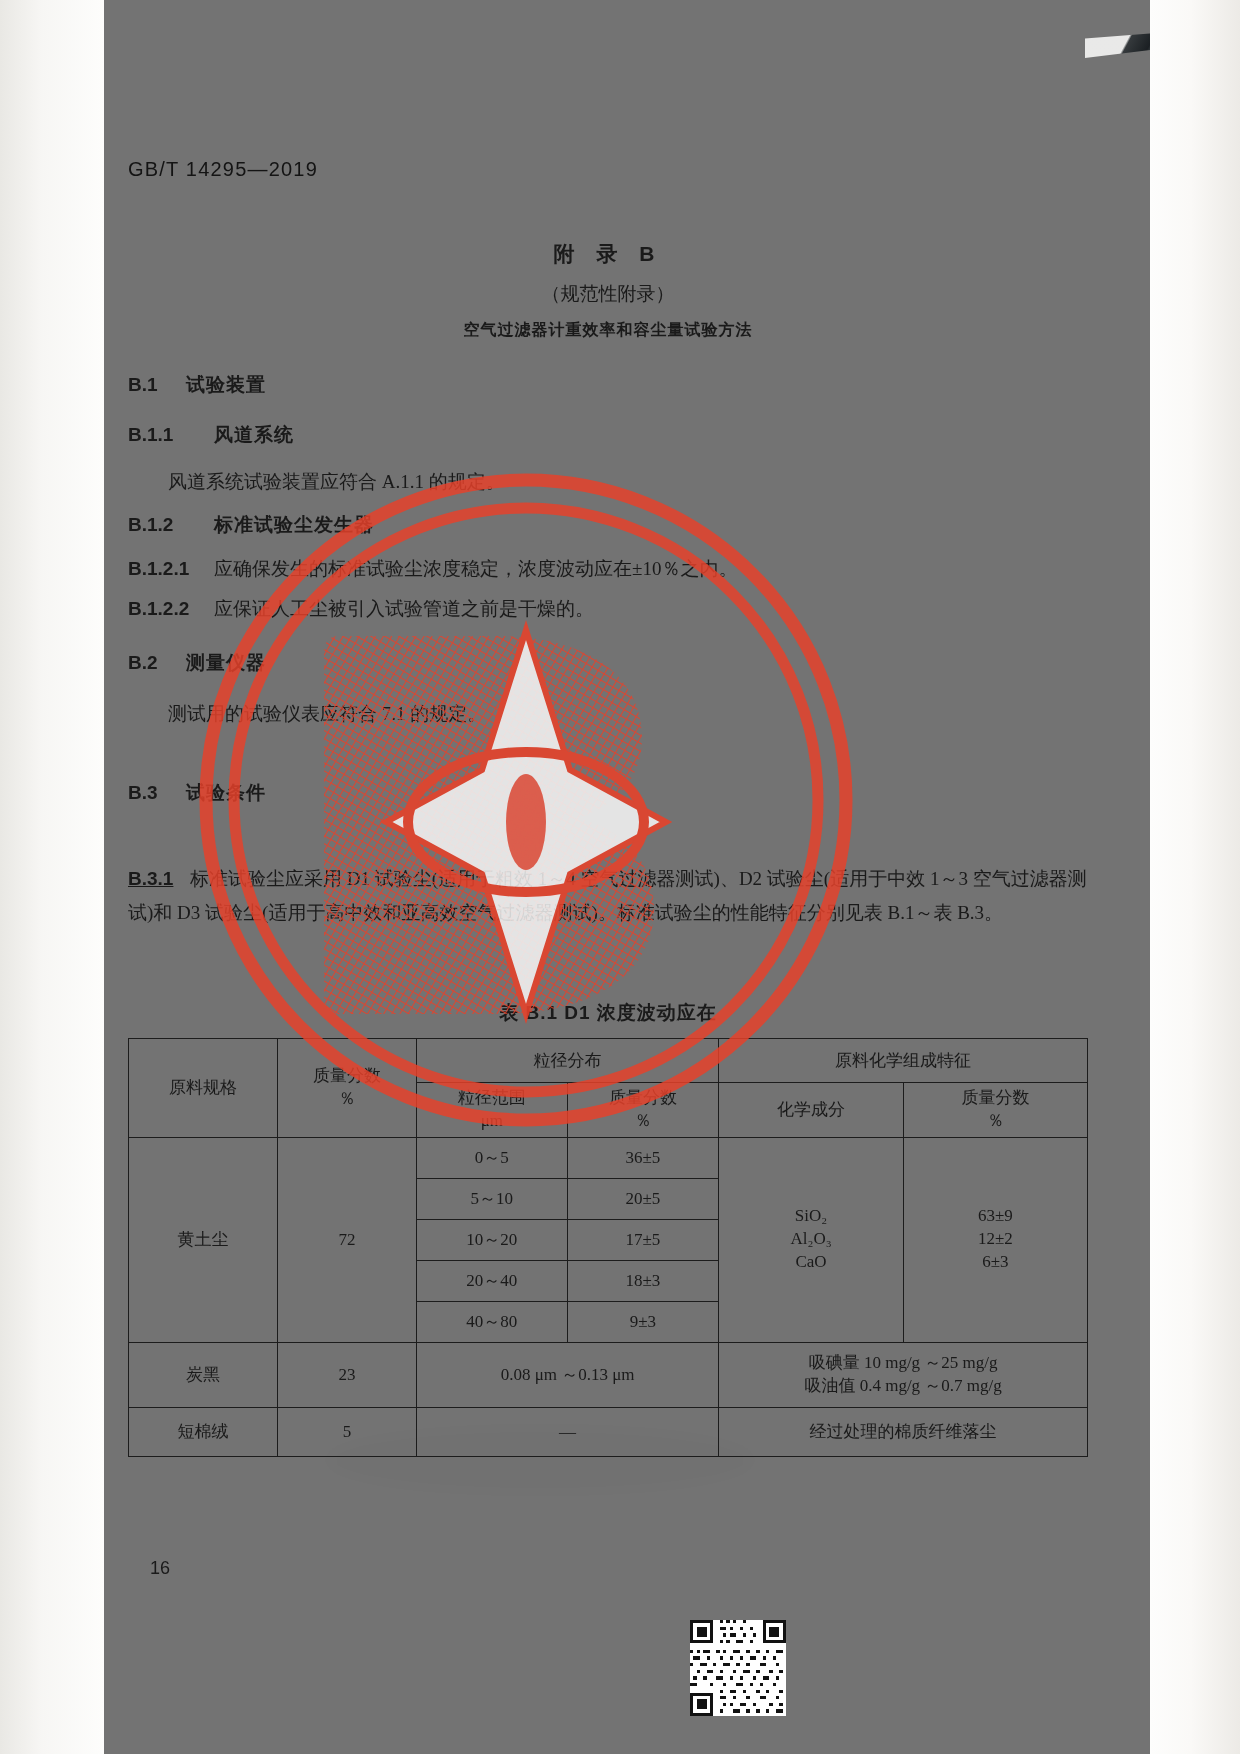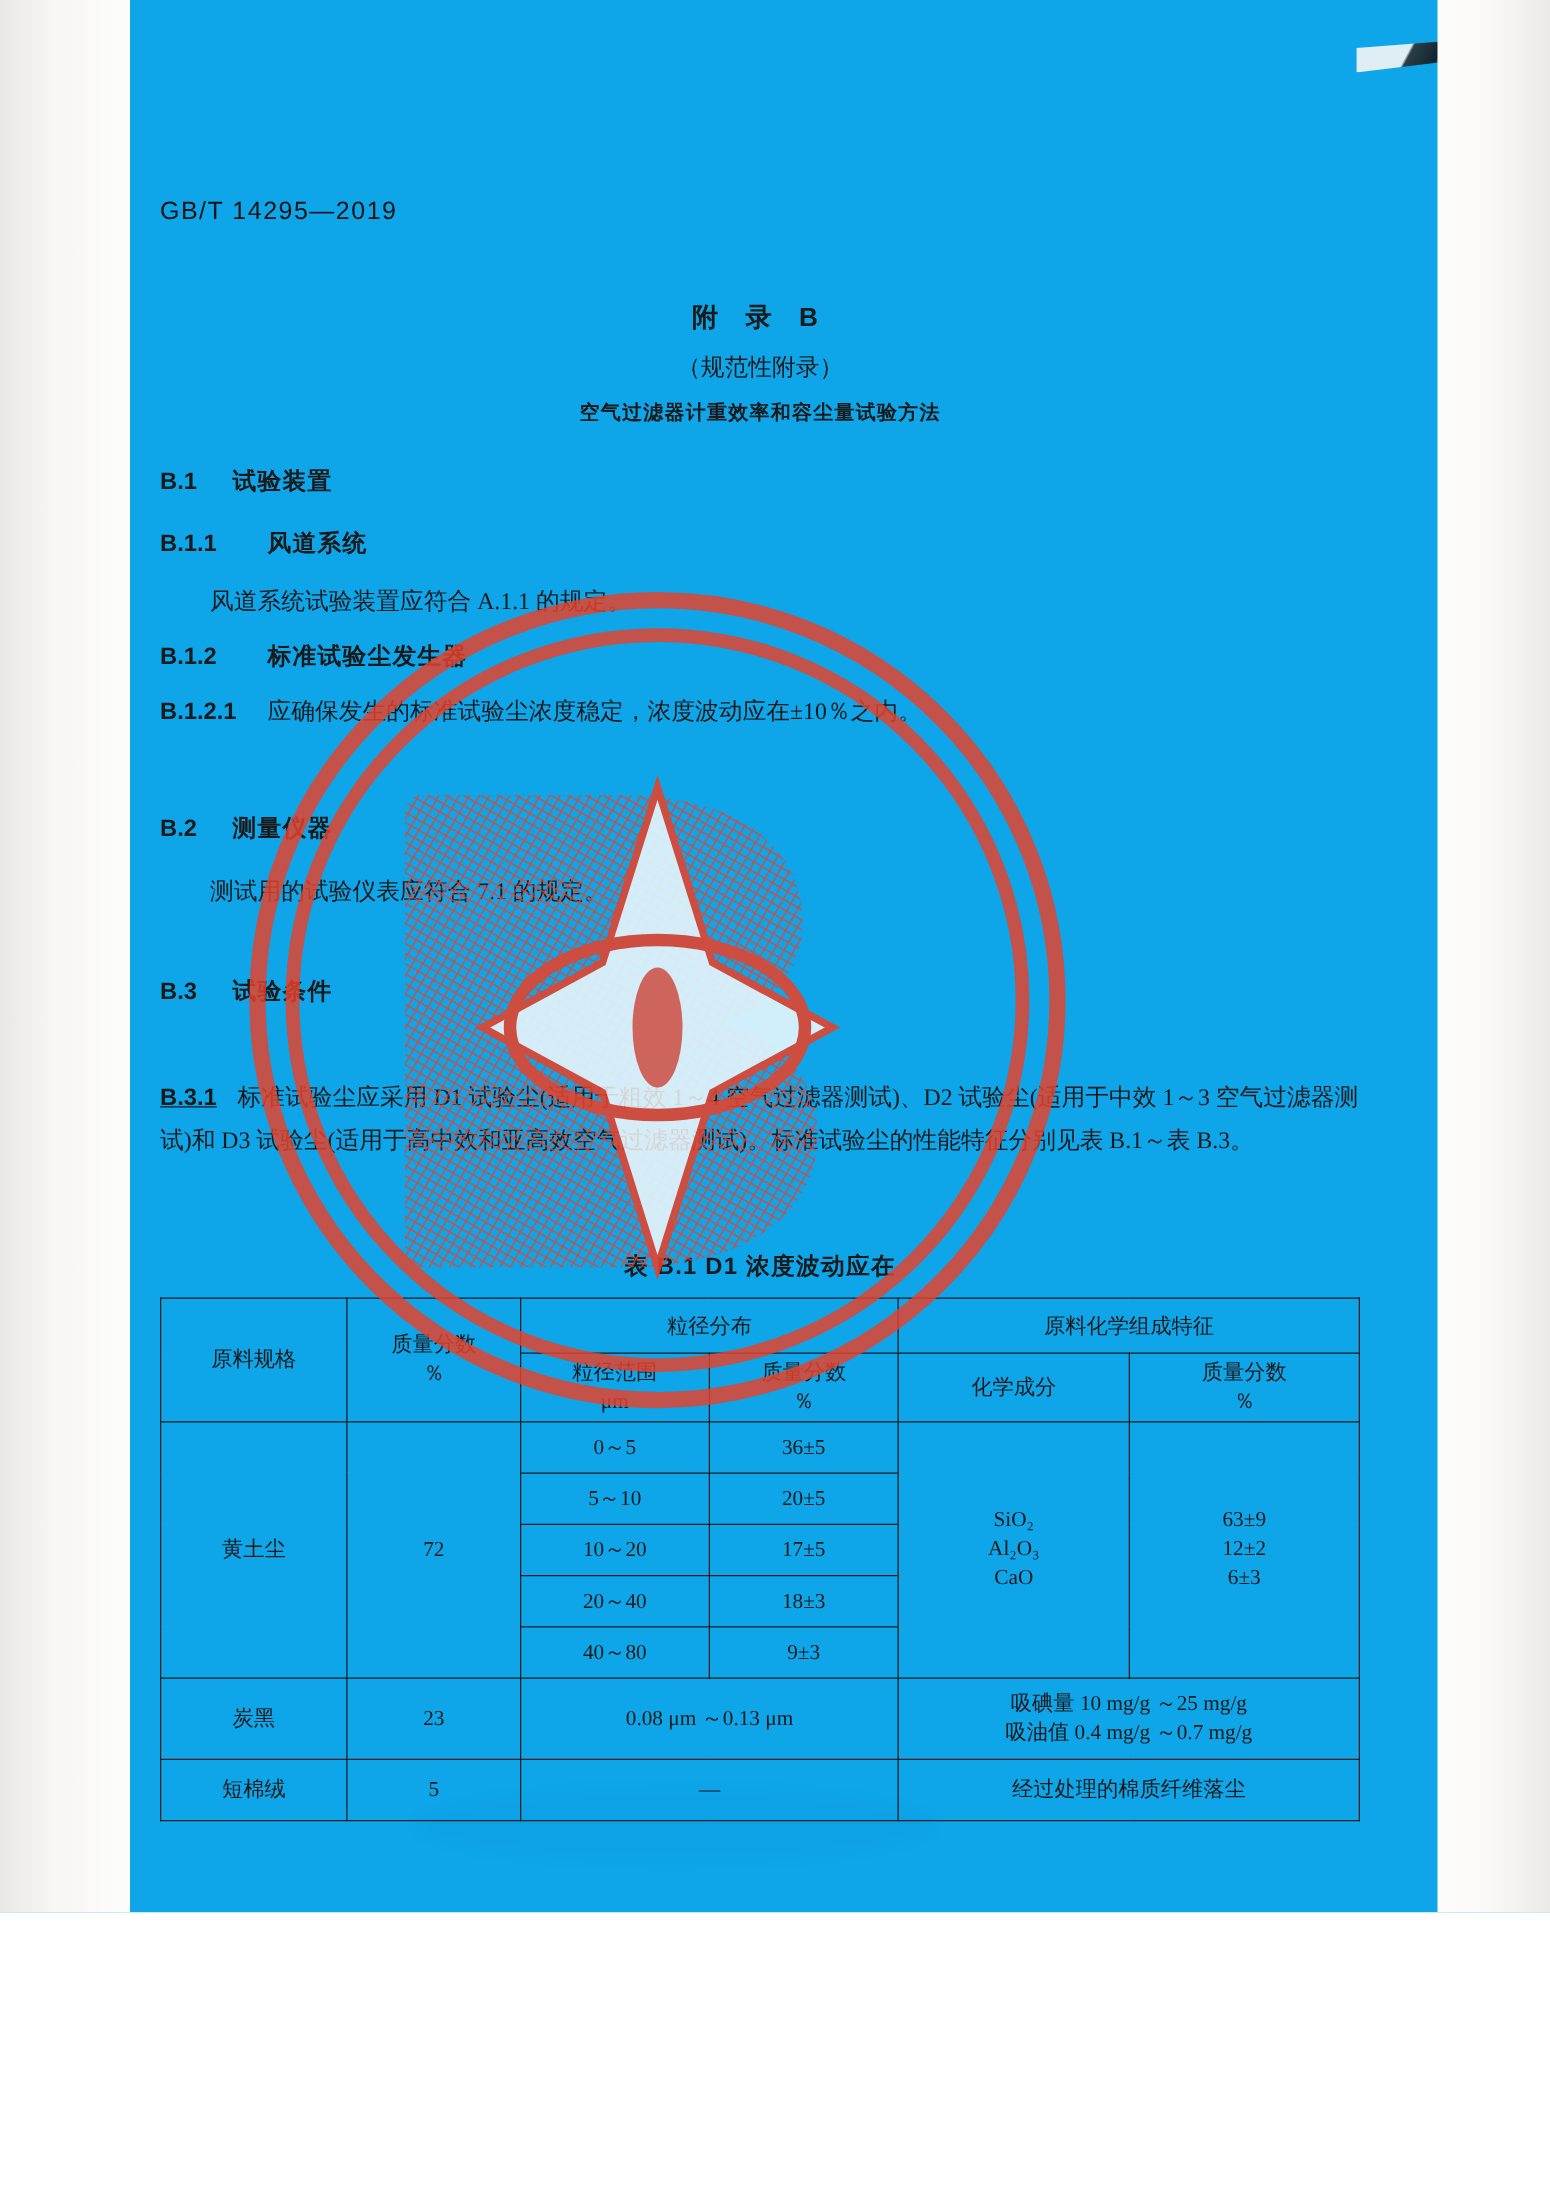--- a/index.html
+++ b/index.html
@@ -7,22 +7,22 @@
     padding: 0;
     background: #ffffff;
   }
   body {
     font-family: "Liberation Serif", "DejaVu Serif", serif;
     color: #1a1a1a;
   }
   .page {
     position: relative;
     width: 1240px;
-    height: 1530px;
-    background: #0ea5e9;
+    height: 1754px;
+    background: #737373;
     overflow: hidden;
   }
   
   .page::before {
     content: "";
     position: absolute;
     left: 0; top: 0; bottom: 0;
     width: 104px;
     background: linear-gradient(to right, #e9e8e4 0%, #f7f6f4 40%, #fdfdfc 100%);
     pointer-events: none;
@@ -269,20 +269,25 @@
         <span class="num wide">B.1.2</span><span class="lbl">标准试验尘发生器</span>
       </div>
     </div>
 
     <div class="sec" style="top:556px;">
       <div class="inline-h">
         <span class="num">B.1.2.1</span><span class="inline-body">应确保发生的标准试验尘浓度稳定，浓度波动应在±10％之内。</span>
       </div>
     </div>
 
+    <div class="sec" style="top:596px;">
+      <div class="inline-h">
+        <span class="num">B.1.2.2</span><span class="inline-body">应保证人工尘被引入试验管道之前是干燥的。</span>
+      </div>
+    </div>
 
     <div class="sec" style="top:650px;">
       <div class="sec-h">
         <span class="num">B.2</span><span class="lbl">测量仪器</span>
       </div>
     </div>
     <div class="sec" style="top:698px;">
       <div class="para">测试用的试验仪表应符合 7.1 的规定。</div>
     </div>
 

